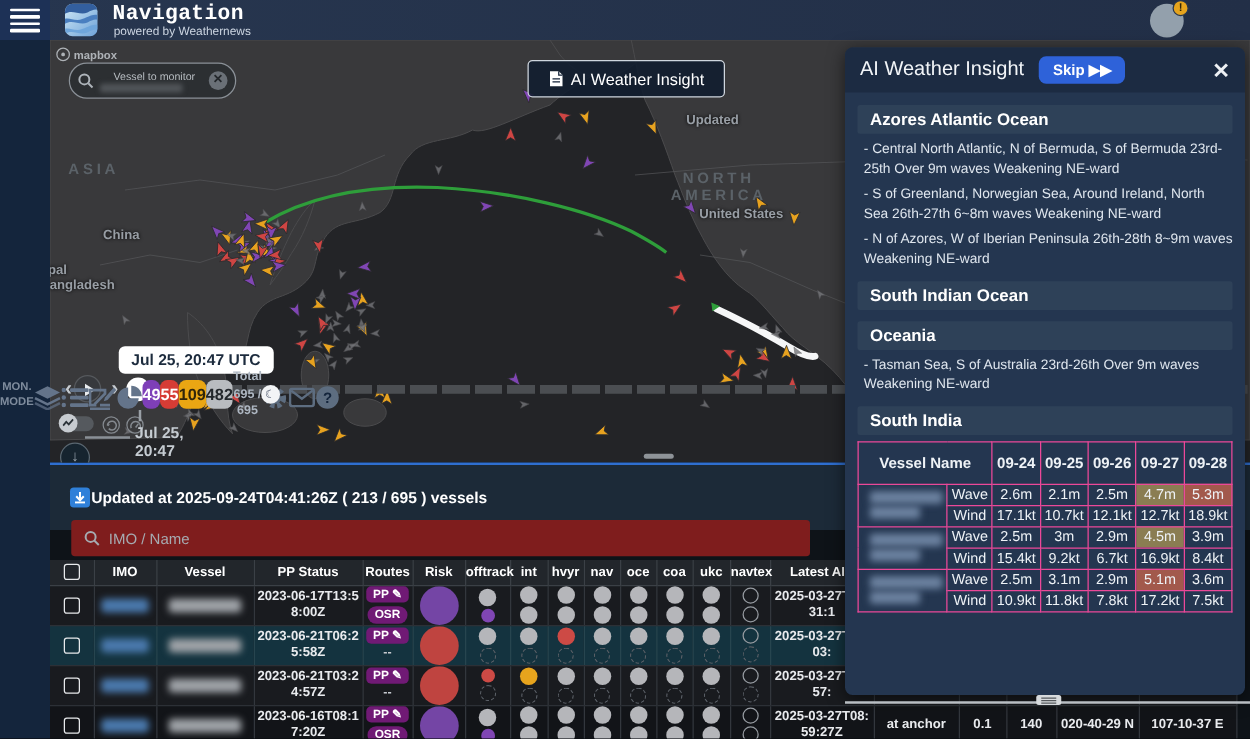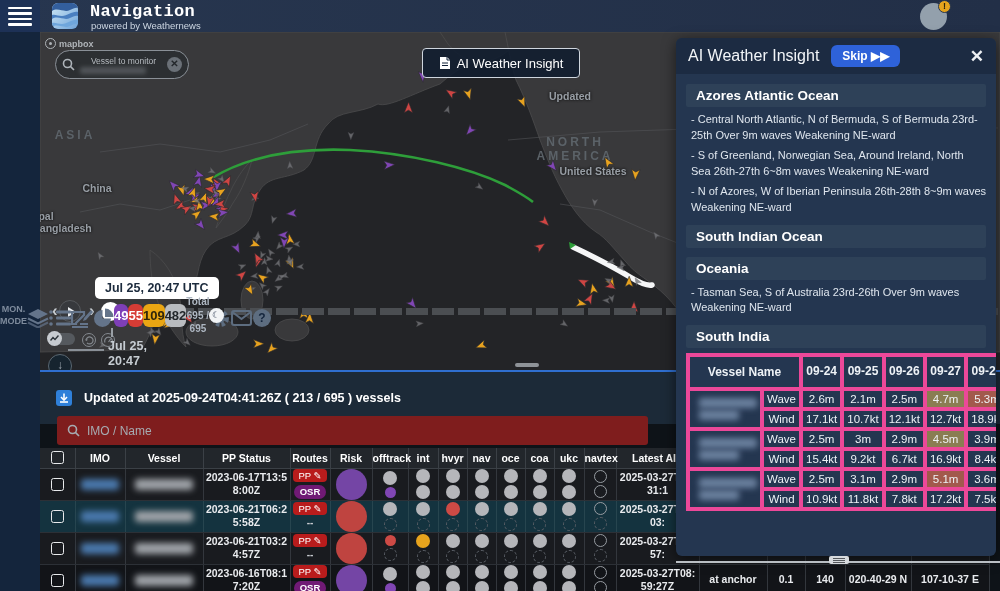--- a/index.html
+++ b/index.html
@@ -55,37 +55,37 @@
   .tl-toggle .knob{position:absolute;left:-1px;top:-2px;width:15px;height:15px;border-radius:50%;background:#c7cbd0;display:flex;align-items:center;justify-content:center;}
   .tl-mini{position:absolute;top:301px;width:14px;height:14px;border-radius:50%;border:1.5px solid #84898f;z-index:3;display:flex;align-items:center;justify-content:center;cursor:pointer;}
   .tl-scale{position:absolute;left:28px;top:317px;width:36px;height:2px;background:#8a9097;z-index:3;}
   .tl-tick{position:absolute;left:71px;top:296px;width:1.5px;height:9px;background:#9aa0a6;z-index:3;}
   .tl-date{position:absolute;left:68px;top:307px;font-size:12.5px;font-weight:bold;color:#c6ccd2;line-height:1.2;z-index:3;white-space:pre-line;}
   .tl-collapse{position:absolute;left:8px;top:322px;width:24px;height:24px;border-radius:50%;background:#16242f;border:1.5px solid #5a6771;color:#9aa4ad;font-size:12px;text-align:center;line-height:21px;z-index:3;cursor:pointer;}
   .map-scrollbar{position:absolute;left:475px;top:331px;width:24px;height:4px;border-radius:2px;background:#8e9398;z-index:3;cursor:pointer;}
 
   
   .bottom{position:absolute;left:40px;top:370px;width:960px;height:221px;background:#0e1318;border-top:2px solid #2f6fd0;overflow:hidden;}
-  .updated-bar{position:absolute;left:0;top:0;width:960px;height:52px;background:#1c2a38;display:flex;align-items:center;padding-left:16px;gap:12px;}
+  .updated-bar{position:absolute;left:0;top:0;width:960px;height:52px;background:#1c2a38;display:flex;align-items:center;padding-left:16px;gap:1px;}
   .upd-icon{width:16px;height:16px;border-radius:3px;background:#2f80d9;display:flex;align-items:center;justify-content:center;}
   .updated-text{font-size:12.5px;font-weight:bold;color:#fff;}
   .tbl-search{position:absolute;left:17px;top:44px;width:591px;height:29px;background:#7f1d1d;border-radius:3px;display:flex;align-items:center;padding:0 10px;gap:7px;cursor:text;}
   .tbl-search .ph{font-size:12px;color:#a6abb1;}
   table.vtable{position:absolute;left:0;top:76px;border-collapse:collapse;table-layout:fixed;width:949px;}
   table.vtable th{background:#22262b;color:#fff;font-size:10.5px;font-weight:bold;height:20px;border-right:1px solid #3b4046;border-bottom:1px solid #3b4046;padding:0;}
   table.vtable td{border-right:1px solid #33373d;border-bottom:1px solid #2c3036;height:32px;padding:0 2px;text-align:center;vertical-align:middle;color:#e9ebee;font-size:10.5px;font-weight:bold;word-break:break-all;line-height:1.25;}
   tr.vrow{background:#191b1f;}
   tr.vrow:nth-child(even){background:#121418;}
   tr.vrow.selected{background:#14333f;}
   tr.vrow.selected td{border-right-color:#27454f;}
   .cb{width:13px;height:13px;border:1.5px solid #e8eaec;border-radius:2.5px;margin:0 auto;cursor:pointer;background:transparent;}
   .blur-bar{height:11px;border-radius:3px;filter:blur(3px);margin:0 auto;}
   .blur-imo{width:38px;background:#4a79ad;}
   .blur-vessel{width:58px;background:#9fa3a8;}
-  .badge-pp{display:inline-block;background:#b91c1c;color:#fff;font-size:9.5px;font-weight:normal;border-radius:4px;padding:1px 5px;line-height:11px;}
+  .badge-pp{display:inline-block;background:#701a75;color:#fff;font-size:9.5px;font-weight:bold;border-radius:4px;padding:1px 5px;line-height:11px;}
   .badge-osr{display:inline-block;background:#701a75;color:#fff;font-size:9.5px;font-weight:bold;border-radius:7px;padding:1.5px 6px;line-height:11px;margin-top:2px;}
   .routes-dash{color:#c7cbd0;font-size:10px;font-weight:bold;margin-top:2px;}
   .risk-dot{width:31px;height:31px;border-radius:50%;margin:0 auto;}
   .risk-purple{background:#7445a5;}
   .risk-red{background:#bf4440;}
   .ind-col{display:flex;flex-direction:column;align-items:center;gap:2px;}
   .dot{width:14px;height:14px;border-radius:50%;}
   .dot.gray{background:#b5b6ba;}
   .dot.red{background:#cd4a45;}
   .dot.yellow{background:#e7a41d;}
@@ -98,21 +98,21 @@
   .panel{position:absolute;left:676px;top:38px;width:320px;height:518px;background:#243650;border-radius:6px;box-shadow:0 3px 14px rgba(0,0,0,.55);z-index:10;}
   .panel-titlebar{height:36px;background:#1c2b42;border-radius:6px 6px 0 0;display:flex;align-items:center;padding:0 12px;gap:12px;}
   .panel-title{font-size:16px;color:#f2f5f8;}
   .skip-btn{background:#2e62d9;color:#fff;font-size:12px;font-weight:bold;border:none;border-radius:6px;padding:4px 11px;cursor:pointer;}
   .panel-close{margin-left:auto;color:#eef1f4;font-size:17px;font-weight:bold;cursor:pointer;line-height:1;}
   .panel-content{height:476px;overflow:hidden;padding:6px 10px 0 10px;}
   .sec-title{background:#2e4158;color:#fff;font-size:13.5px;font-weight:bold;padding:4px 10px;border-radius:2px;margin:4px 0 5px 0;}
   .sec-item{color:#dfe6ee;font-size:11px;line-height:1.42;margin:4px 0 5px 0;padding-left:5px;}
   .sec-block{margin-bottom:9px;}
   table.si{border-collapse:collapse;width:300px;margin-top:2px;}
-  table.si th,table.si td{border:4px solid #ec4899;color:#eef2f6;font-size:11.5px;padding:2px 3px;text-align:center;}
+  table.si th,table.si td{border:1px solid #ec4899;color:#eef2f6;font-size:11.5px;padding:2px 3px;text-align:center;}
   table.si th{font-weight:bold;font-size:12px;height:34px;}
   th.si-vname{text-align:left;padding-left:7px;font-size:12.5px;width:118px;}
   td.si-name{width:84px;}
   td.si-lab{width:36px;color:#dbe2ea;font-weight:normal;}
   td.si-hl-warn{background:#8a7d52;}
   td.si-hl-danger{background:#a2594c;}
   .si-blur{width:58px;height:10px;background:#6c82a0;border-radius:2px;filter:blur(3px);margin:2px 0 2px 6px;}
   .si-blur.short{width:40px;}
   th.si-date{width:36px;line-height:1.25;}
   .panel-grip{position:absolute;left:0;bottom:-7px;width:324px;height:7px;border-bottom:2.5px solid #b9bec3;}

